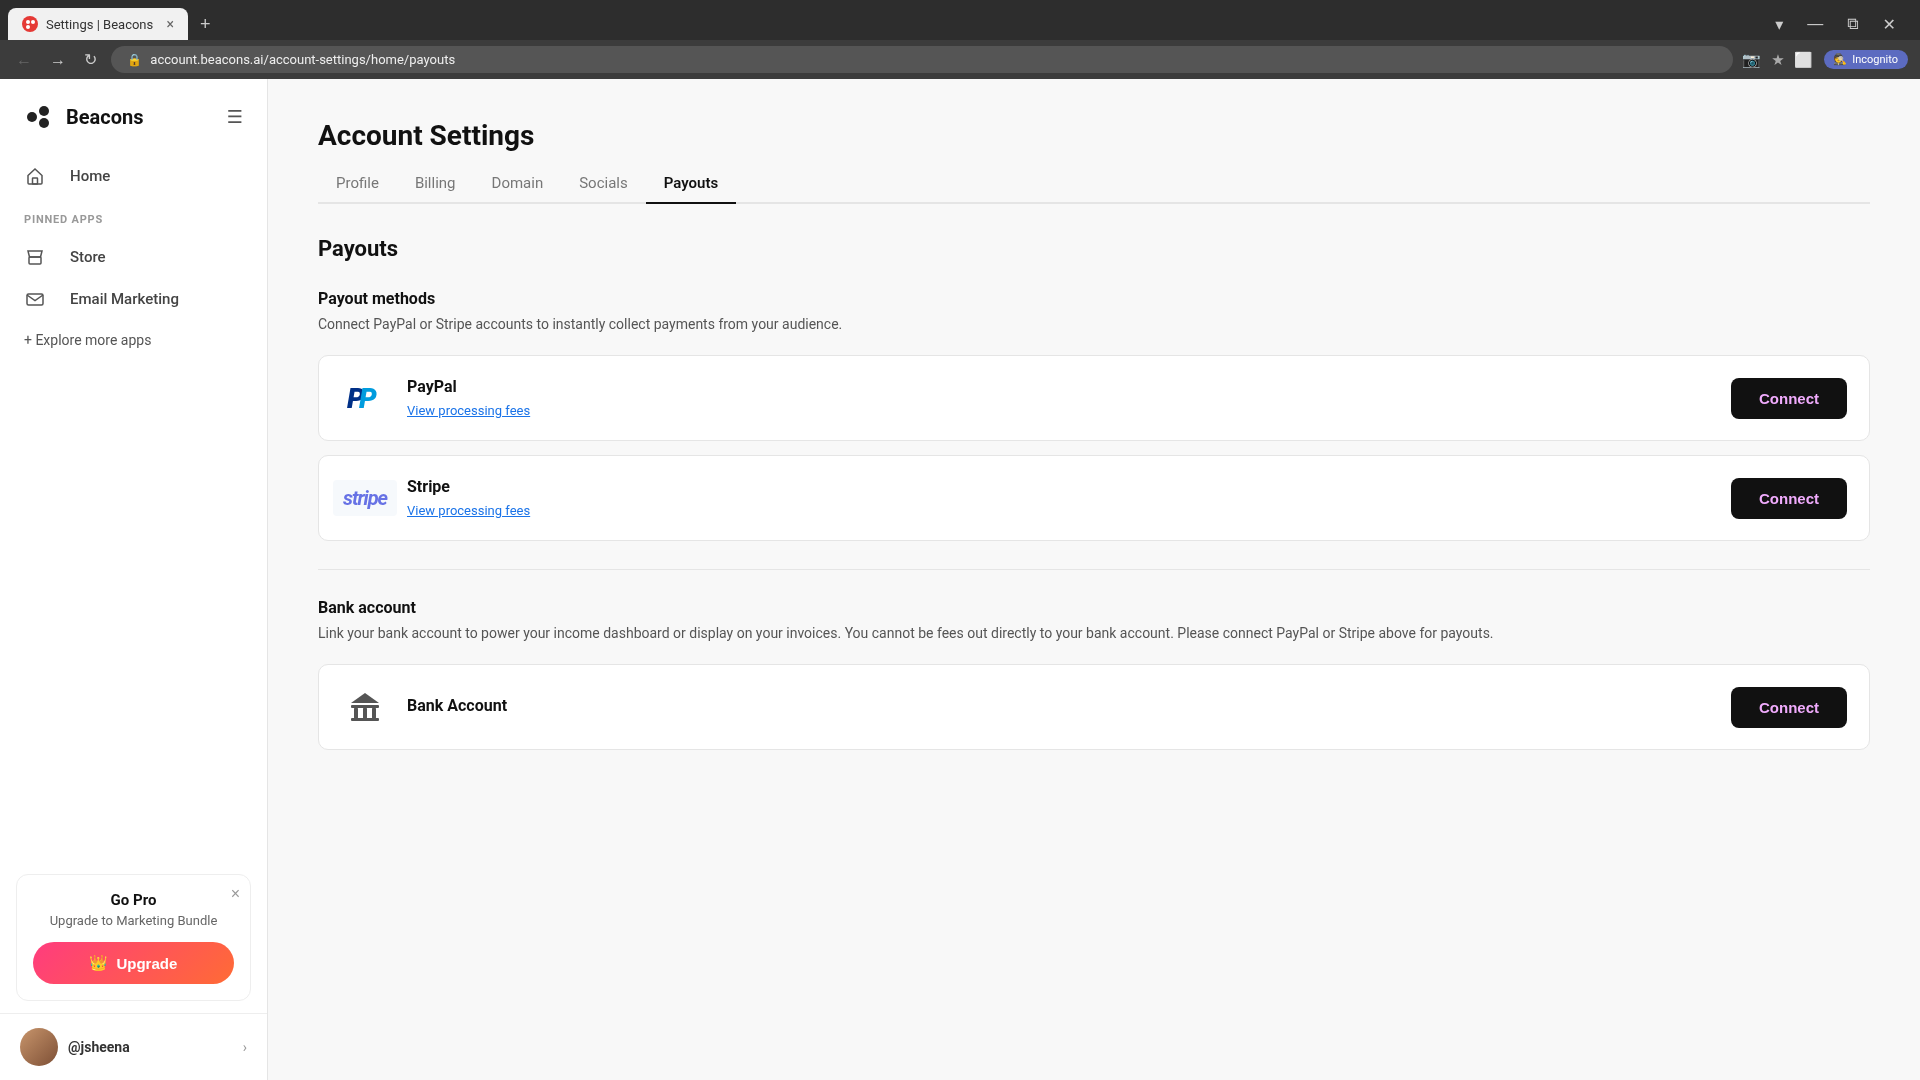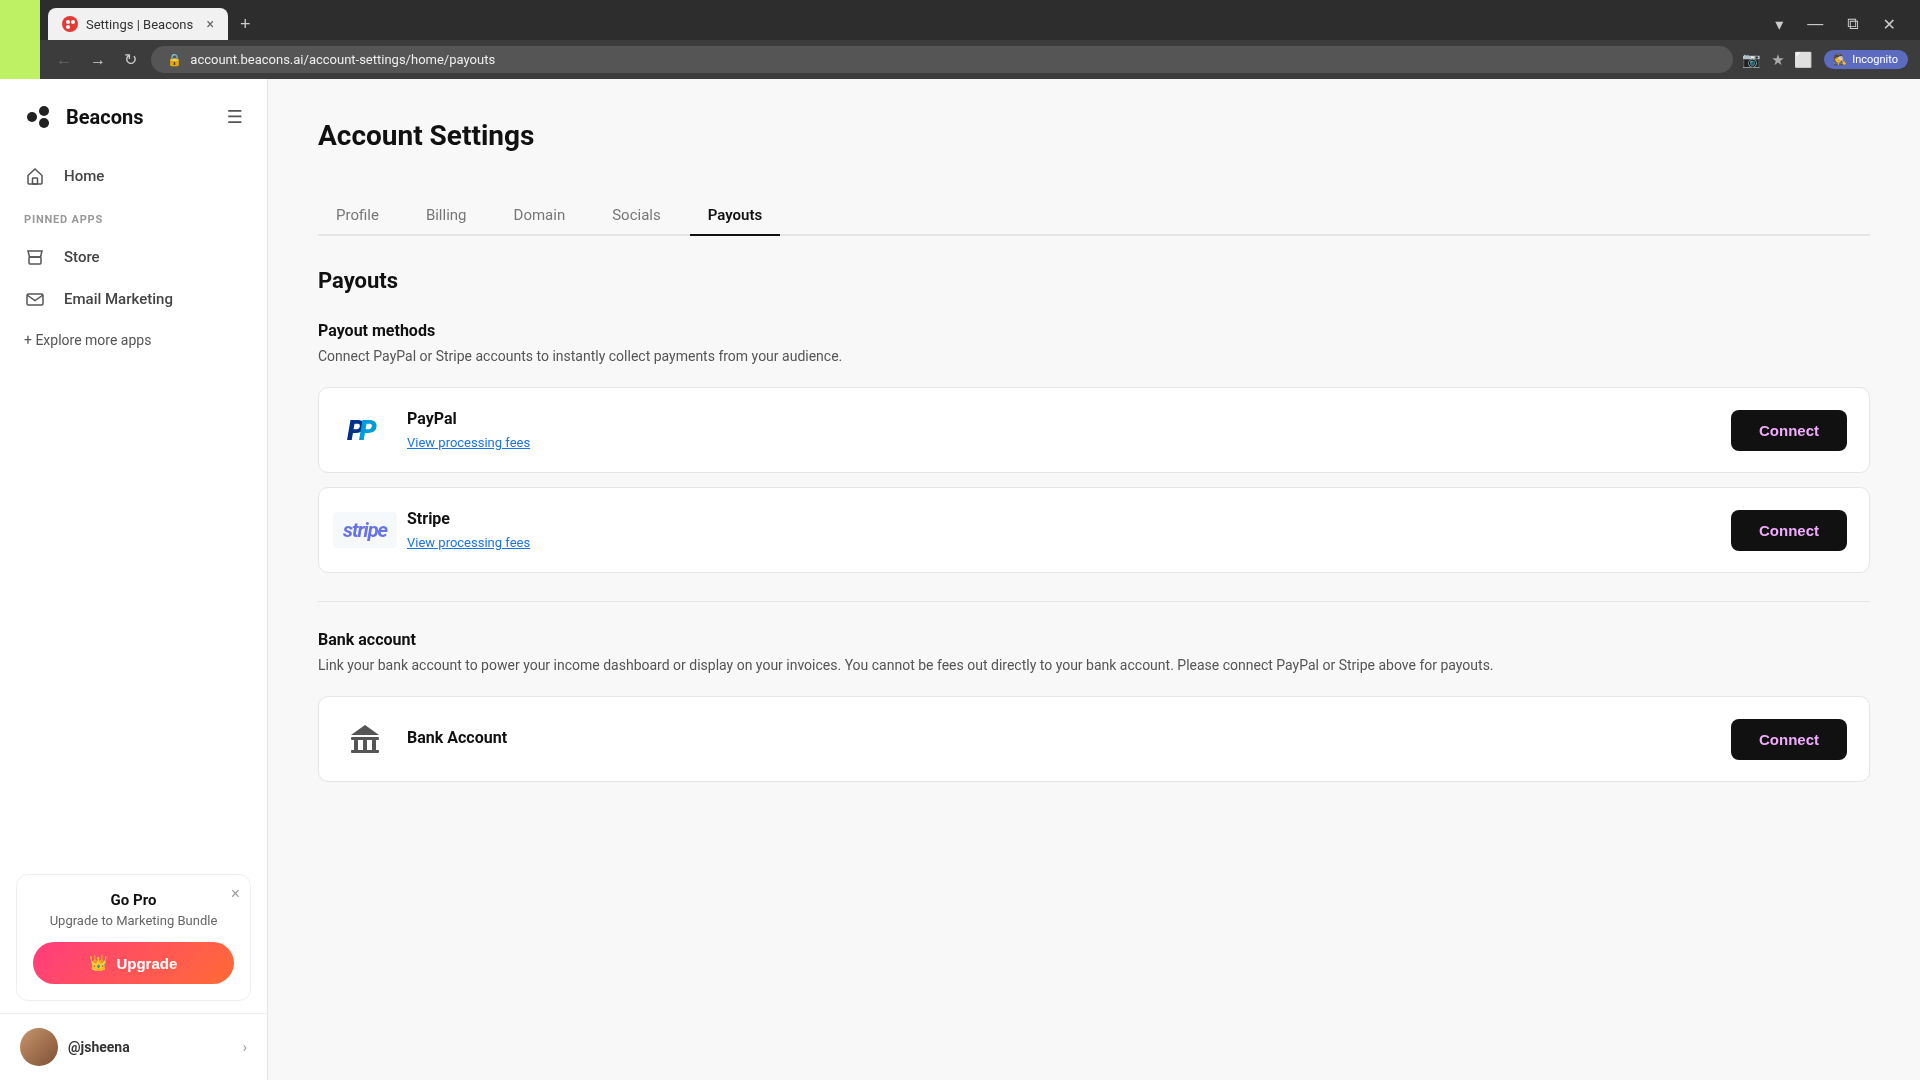--- a/index.html
+++ b/index.html
@@ -1,19 +1,19 @@
 <!DOCTYPE html>
 <html><head>
   <meta charset="utf-8">
   <style>
     * { box-sizing: border-box; margin: 0; padding: 0; }
     body { font-family: -apple-system, BlinkMacSystemFont, 'Segoe UI', Roboto, sans-serif; background: #f5f5f5; display: flex; flex-direction: column; height: 1080px; overflow: hidden; }
 
     
-    .browser-chrome { background: #bef264; flex-shrink: 0; padding-left: 40px; }
+    .browser-chrome { background: #bef264; flex-shrink: 0; }
     .tab-bar { display: flex; align-items: center; padding: 8px 8px 0; gap: 4px; background: #2d2d2d; }
     .tab { display: flex; align-items: center; gap: 8px; background: #f1f1f1; padding: 8px 14px; border-radius: 8px 8px 0 0; font-size: 13px; color: #333; min-width: 180px; max-width: 220px; }
     .tab-favicon { width: 16px; height: 16px; background: #e53935; border-radius: 50%; display: flex; align-items: center; justify-content: center; font-size: 9px; color: white; flex-shrink: 0; }
     .tab-title { flex: 1; overflow: hidden; text-overflow: ellipsis; white-space: nowrap; }
     .tab-close { cursor: pointer; color: #666; font-size: 14px; line-height: 1; }
     .tab-new { background: none; border: none; color: #ccc; font-size: 18px; cursor: pointer; padding: 4px 8px; }
     .tab-bar-right { margin-left: auto; display: flex; align-items: center; gap: 8px; padding-right: 8px; }
     .win-btn { background: none; border: none; color: #ccc; font-size: 16px; cursor: pointer; padding: 2px 8px; }
 
     .address-bar-row { background: #3c3c3c; padding: 6px 12px; display: flex; align-items: center; gap: 10px; }
@@ -31,21 +31,21 @@
 
     
     .sidebar { width: 268px; background: #fff; border-right: 1px solid #e5e5e5; display: flex; flex-direction: column; flex-shrink: 0; overflow-y: auto; }
     .sidebar-header { display: flex; align-items: center; justify-content: space-between; padding: 20px 20px 16px; gap: 30px; }
     .sidebar-brand { display: flex; align-items: center; gap: 10px; }
     .brand-icon { width: 36px; height: 36px; }
     .brand-name { font-size: 20px; font-weight: 700; color: #111; }
     .hamburger-btn { background: none; border: none; cursor: pointer; color: #555; font-size: 18px; padding: 4px; }
 
     .sidebar-nav { padding: 4px 12px; }
-    .nav-item { display: flex; align-items: center; gap: 18px; padding: 10px 12px; border-radius: 8px; cursor: pointer; color: #444; font-size: 15px; font-weight: 500; }
+    .nav-item { display: flex; align-items: center; gap: 24px; padding: 10px 12px; border-radius: 8px; cursor: pointer; color: #444; font-size: 15px; font-weight: 500; }
     .nav-item-icon { width: 22px; height: 22px; display: flex; align-items: center; justify-content: center; color: #555; }
 
     .sidebar-section-title { font-size: 11px; font-weight: 700; color: #999; letter-spacing: 0.8px; padding: 12px 24px 6px; text-transform: uppercase; }
 
     .explore-more { padding: 8px 24px; color: #555; font-size: 14px; cursor: pointer; }
 
     .sidebar-spacer { flex: 1; }
 
     .go-pro-card { margin: 12px 16px; background: #fff; border: 1px solid #eee; border-radius: 12px; padding: 16px; position: relative; }
     .go-pro-close { position: absolute; top: 10px; right: 10px; background: none; border: none; cursor: pointer; color: #999; font-size: 16px; }
@@ -54,24 +54,24 @@
     .upgrade-btn { width: 100%; background: linear-gradient(135deg, #ff3c7e, #ff6b35); border: none; border-radius: 24px; padding: 12px; color: white; font-size: 15px; font-weight: 600; cursor: pointer; display: flex; align-items: center; justify-content: center; gap: 8px; }
 
     .user-profile { display: flex; align-items: center; padding: 14px 20px; border-top: 1px solid #eee; cursor: pointer; }
     .user-avatar { width: 38px; height: 38px; border-radius: 50%; background: #ccc; overflow: hidden; flex-shrink: 0; margin-right: 10px; }
     .user-avatar-img { width: 100%; height: 100%; object-fit: cover; background: linear-gradient(135deg, #d4a373, #8b6347); }
     .user-handle { font-size: 14px; font-weight: 700; color: #333; flex: 1; }
     .user-chevron { color: #999; font-size: 14px; }
 
     
     .main-content { flex: 1; background: #f8f8f8; overflow-y: auto; padding: 40px 50px; }
-    .page-title { font-size: 28px; font-weight: 700; color: #111; margin-bottom: 44px; }
-
-    
-    .tabs-nav { display: flex; gap: 11px; border-bottom: 2px solid #e5e5e5; margin-bottom: 32px; }
+    .page-title { font-size: 28px; font-weight: 700; color: #111; margin-bottom: 12px; }
+
+    
+    .tabs-nav { display: flex; gap: 0; border-bottom: 2px solid #e5e5e5; margin-bottom: 32px; }
     .tab-link { padding: 10px 18px; font-size: 15px; color: #777; cursor: pointer; border-bottom: 2px solid transparent; margin-bottom: -2px; text-decoration: none; }
     .tab-link.active { color: #111; font-weight: 600; border-bottom: 2px solid #111; }
 
     
     .section-heading { font-size: 22px; font-weight: 700; color: #111; margin-bottom: 28px; }
     .subsection-title { font-size: 16px; font-weight: 700; color: #111; margin-bottom: 6px; }
     .subsection-desc { font-size: 14px; color: #555; margin-bottom: 20px; line-height: 1.5; }
 
     .payment-card { background: #fff; border: 1px solid #e5e5e5; border-radius: 10px; display: flex; align-items: center; padding: 18px 22px; margin-bottom: 14px; }
     .payment-logo { width: 48px; height: 48px; display: flex; align-items: center; justify-content: center; margin-right: 18px; flex-shrink: 0; }

